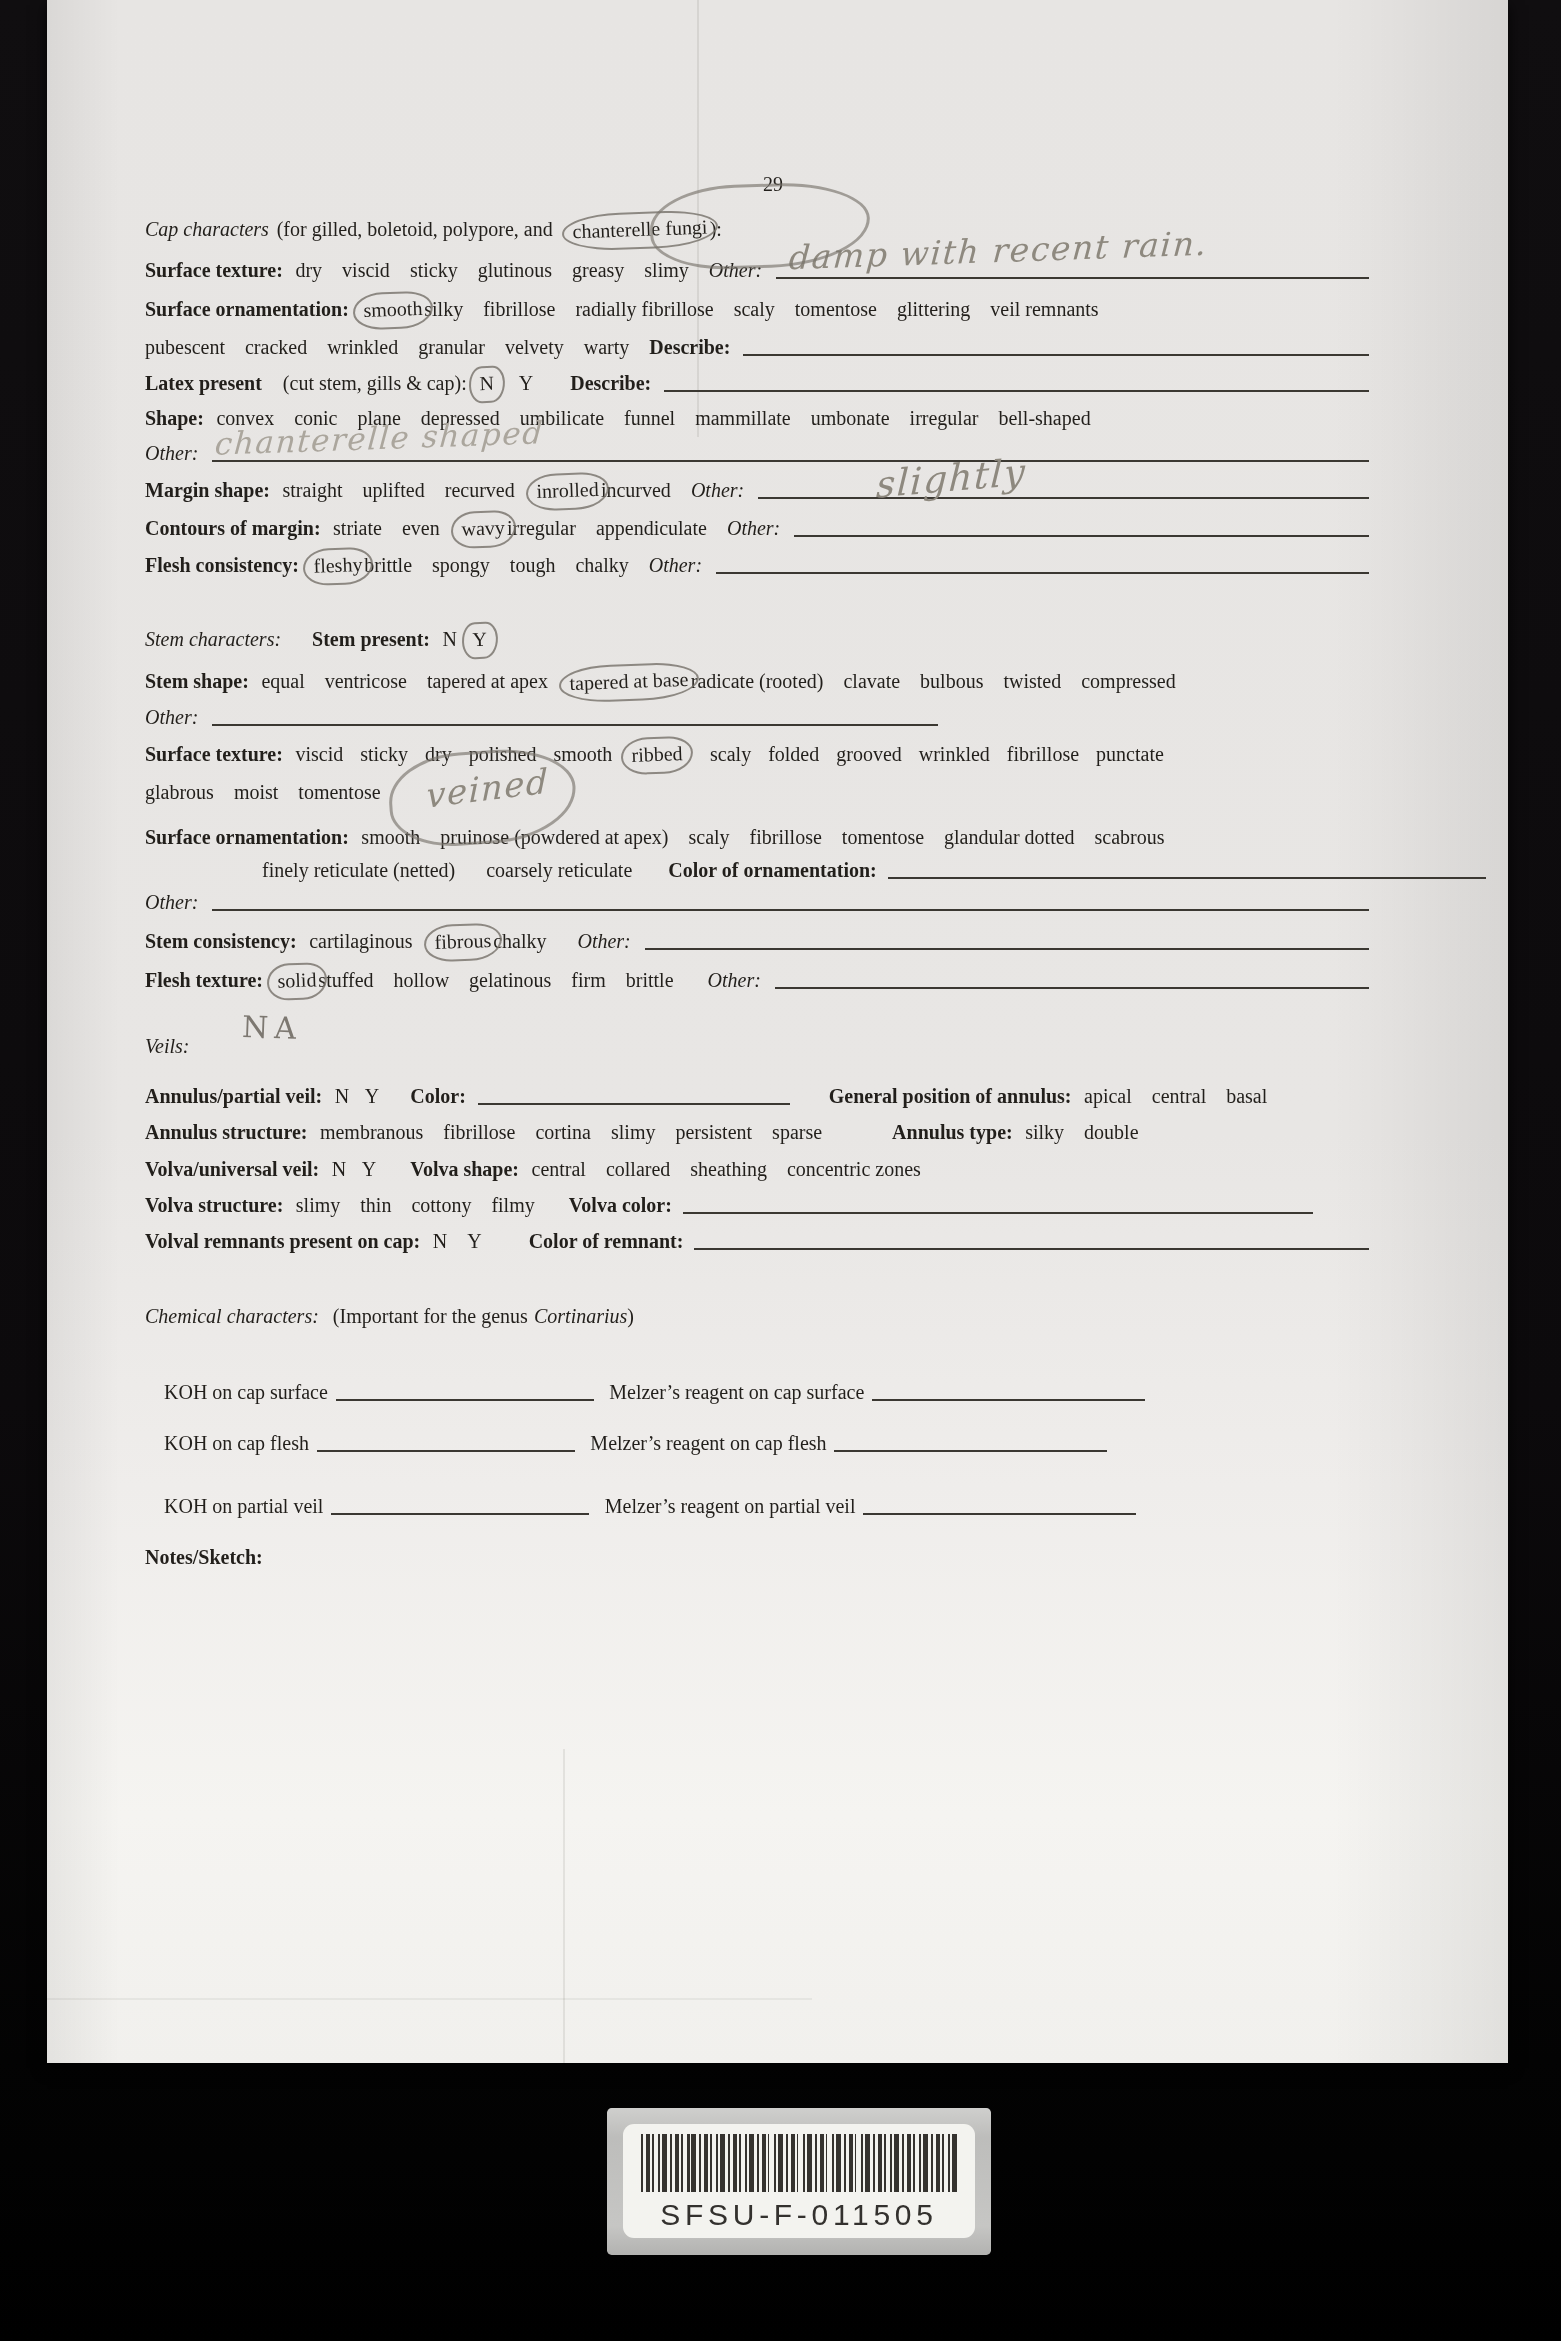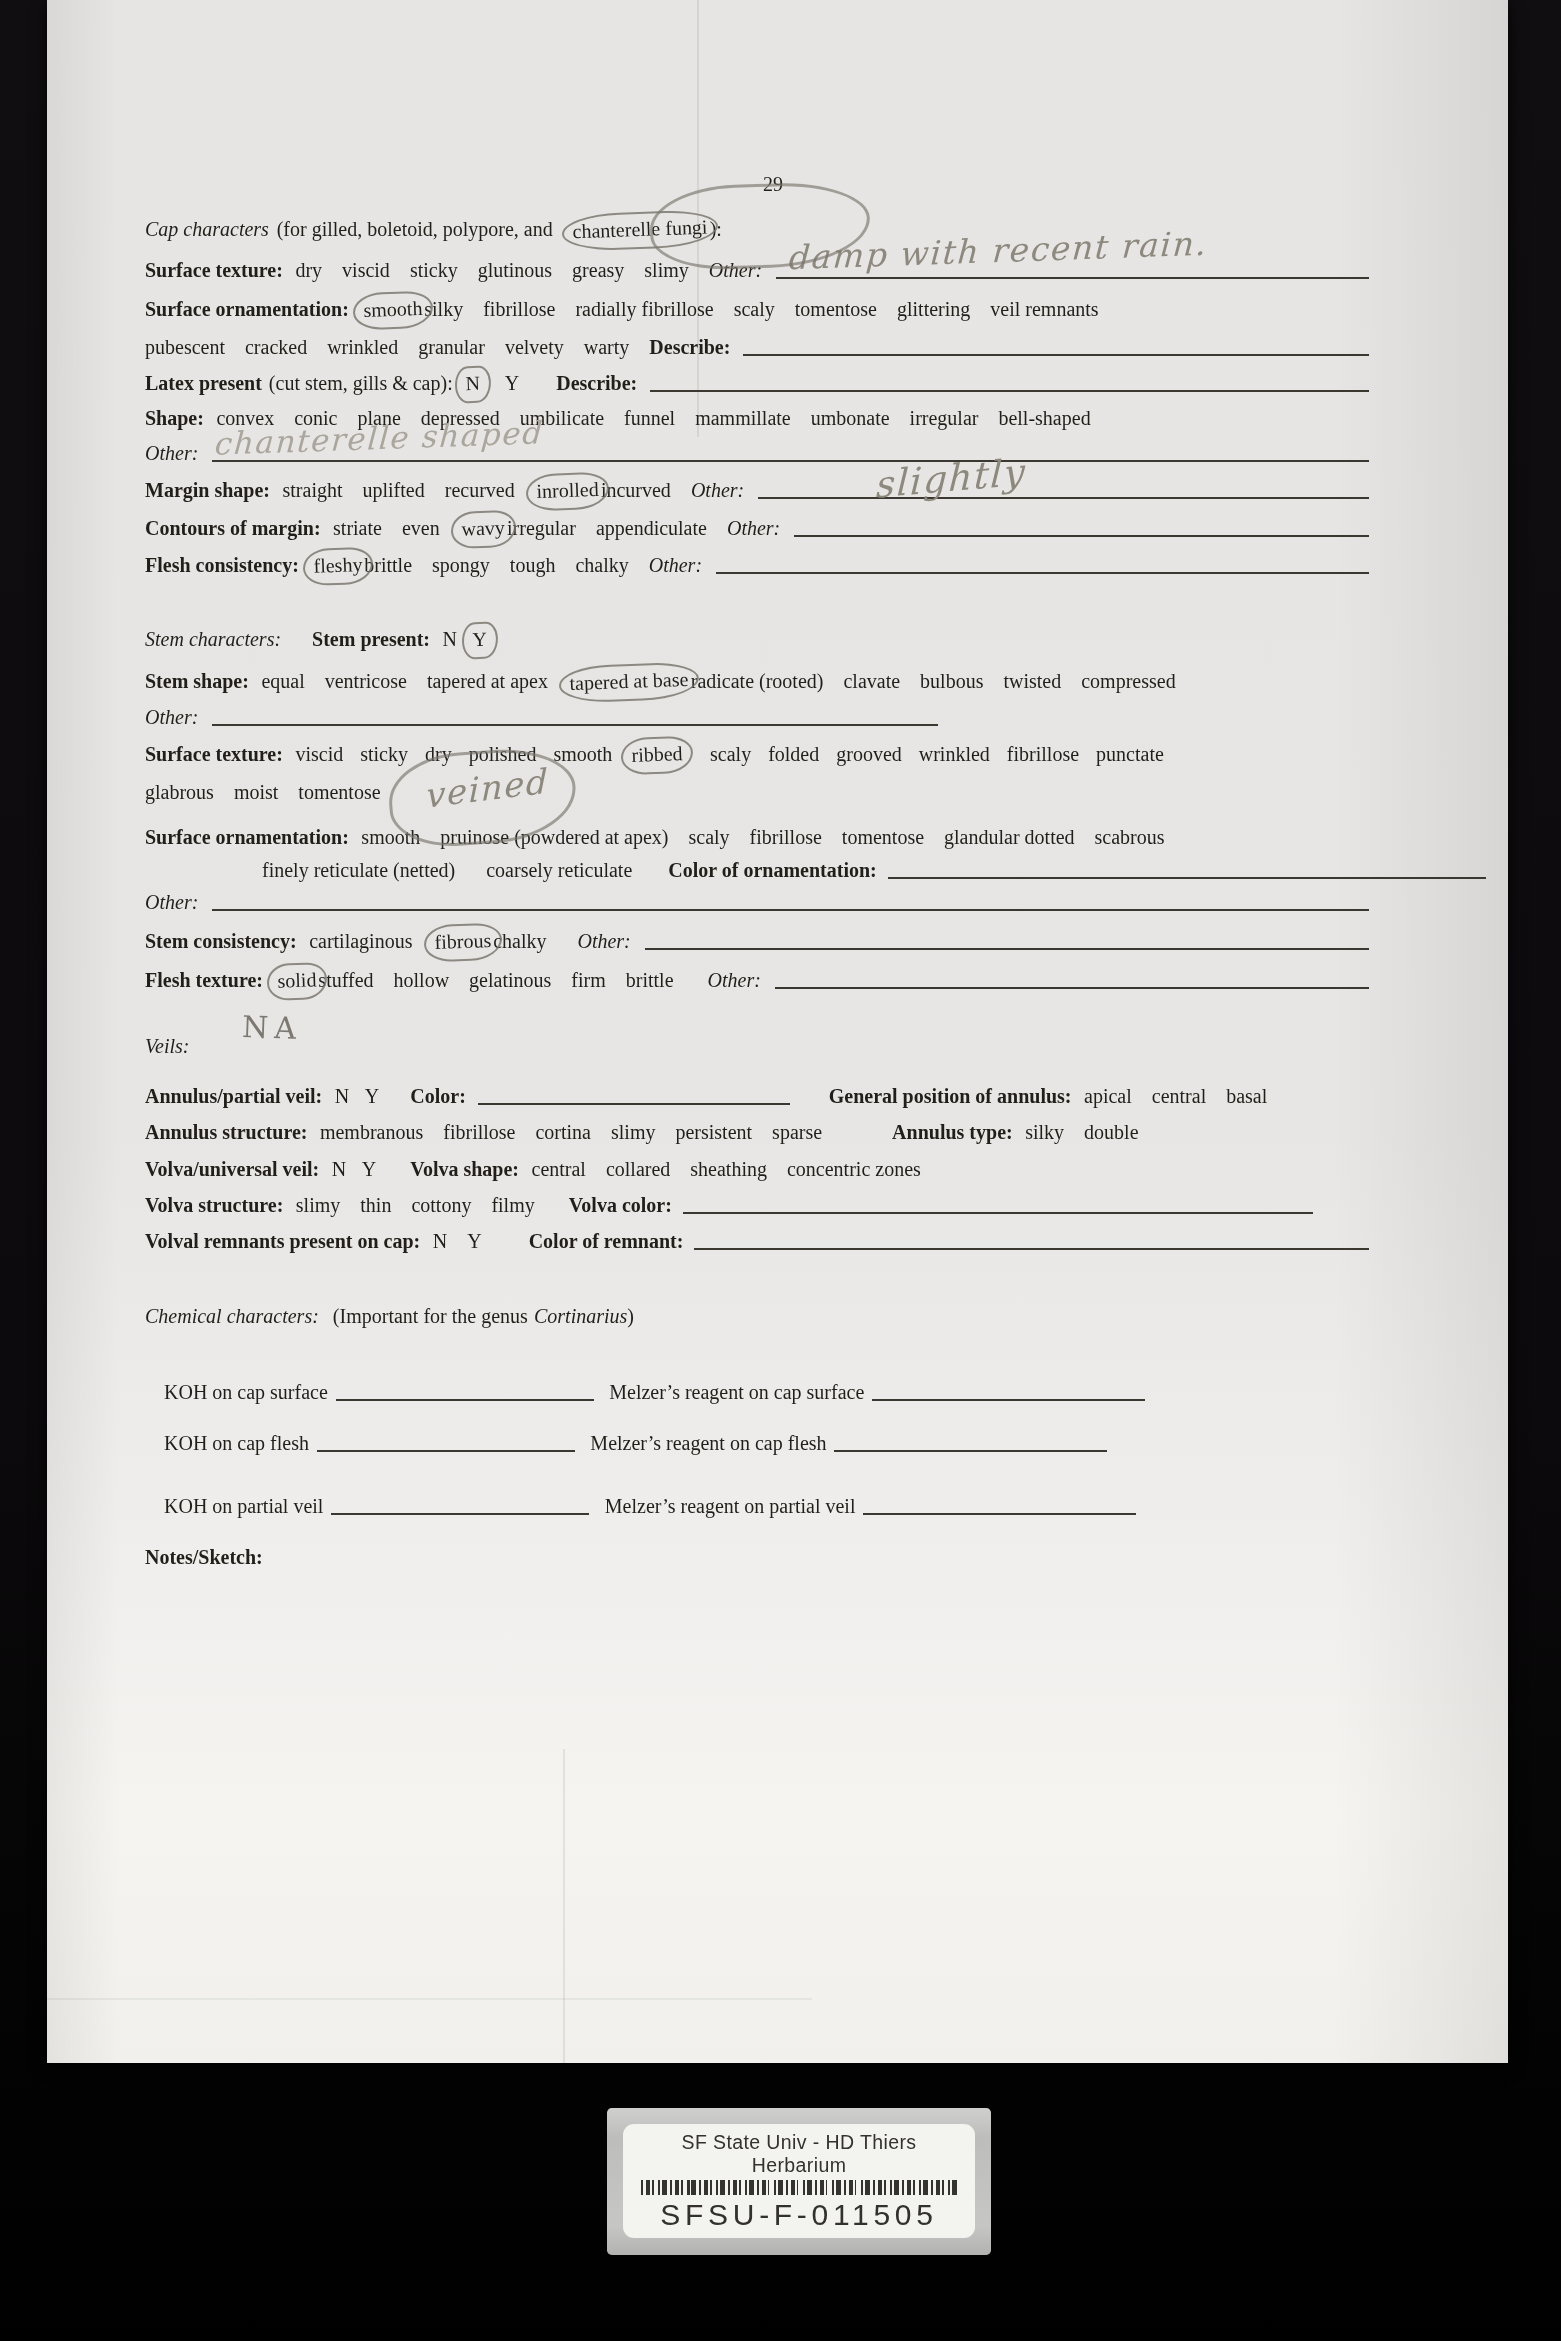--- a/index.html
+++ b/index.html
@@ -138,21 +138,21 @@
     <span class="opt">cracked</span>
     <span class="opt">wrinkled</span>
     <span class="opt">granular</span>
     <span class="opt">velvety</span>
     <span class="opt">warty</span>
     <span class="lbl" style="margin-right:4.7px">Describe:</span>
     <span class="fill"></span>
   </div>
 
   <div class="line" style="top:369px">
-    <span class="lbl" style="margin-right:7px">Latex present</span>
+    <span class="lbl" style="margin-right:21px">Latex present</span>
     <span style="margin-right:11px">(cut stem, gills &amp; cap):</span>
     <span class="circled" style="margin-right:14px">N</span>
     <span class="opt" style="margin-right:37px">Y</span>
     <span class="lbl" style="margin-right:4.7px">Describe:</span>
     <span class="fill"></span>
   </div>
 
   <div class="line" style="top:404px">
     <span class="lbl">Shape:</span>
     <span class="opt">convex</span>
@@ -384,18 +384,17 @@
   <span class="hand" style="left:829px; top:457px; font-size:37px; transform:rotate(-5deg) skewX(-8deg)">slightly</span>
   <span class="hand" style="left:379px; top:768px; font-size:34px; transform:rotate(-7deg) skewX(-8deg)">veined</span>
   <span class="hand" style="left:195px; top:1010px; font-size:30px; font-style:normal; letter-spacing:6.2px; transform:rotate(2deg); color:#7d7871">NA</span>
 
   <div class="pencil-ellipse" style="left:603px; top:184px; width:214px; height:78px; transform:rotate(-2deg)"></div>
   <div class="pencil-ellipse" style="left:342px; top:751px; width:181px; height:87px; transform:rotate(-4deg)"></div>
 </div>
 
 <div class="sticker-backing">
   <div class="sticker">
-    <div class="sticker-title">SF State Univ - HD Thiers Herbarium</div>
     <div class="barcode"></div>
     <div class="sticker-code">SFSU-F-011505</div>
   </div>
 </div>
 
 
 </body></html>

